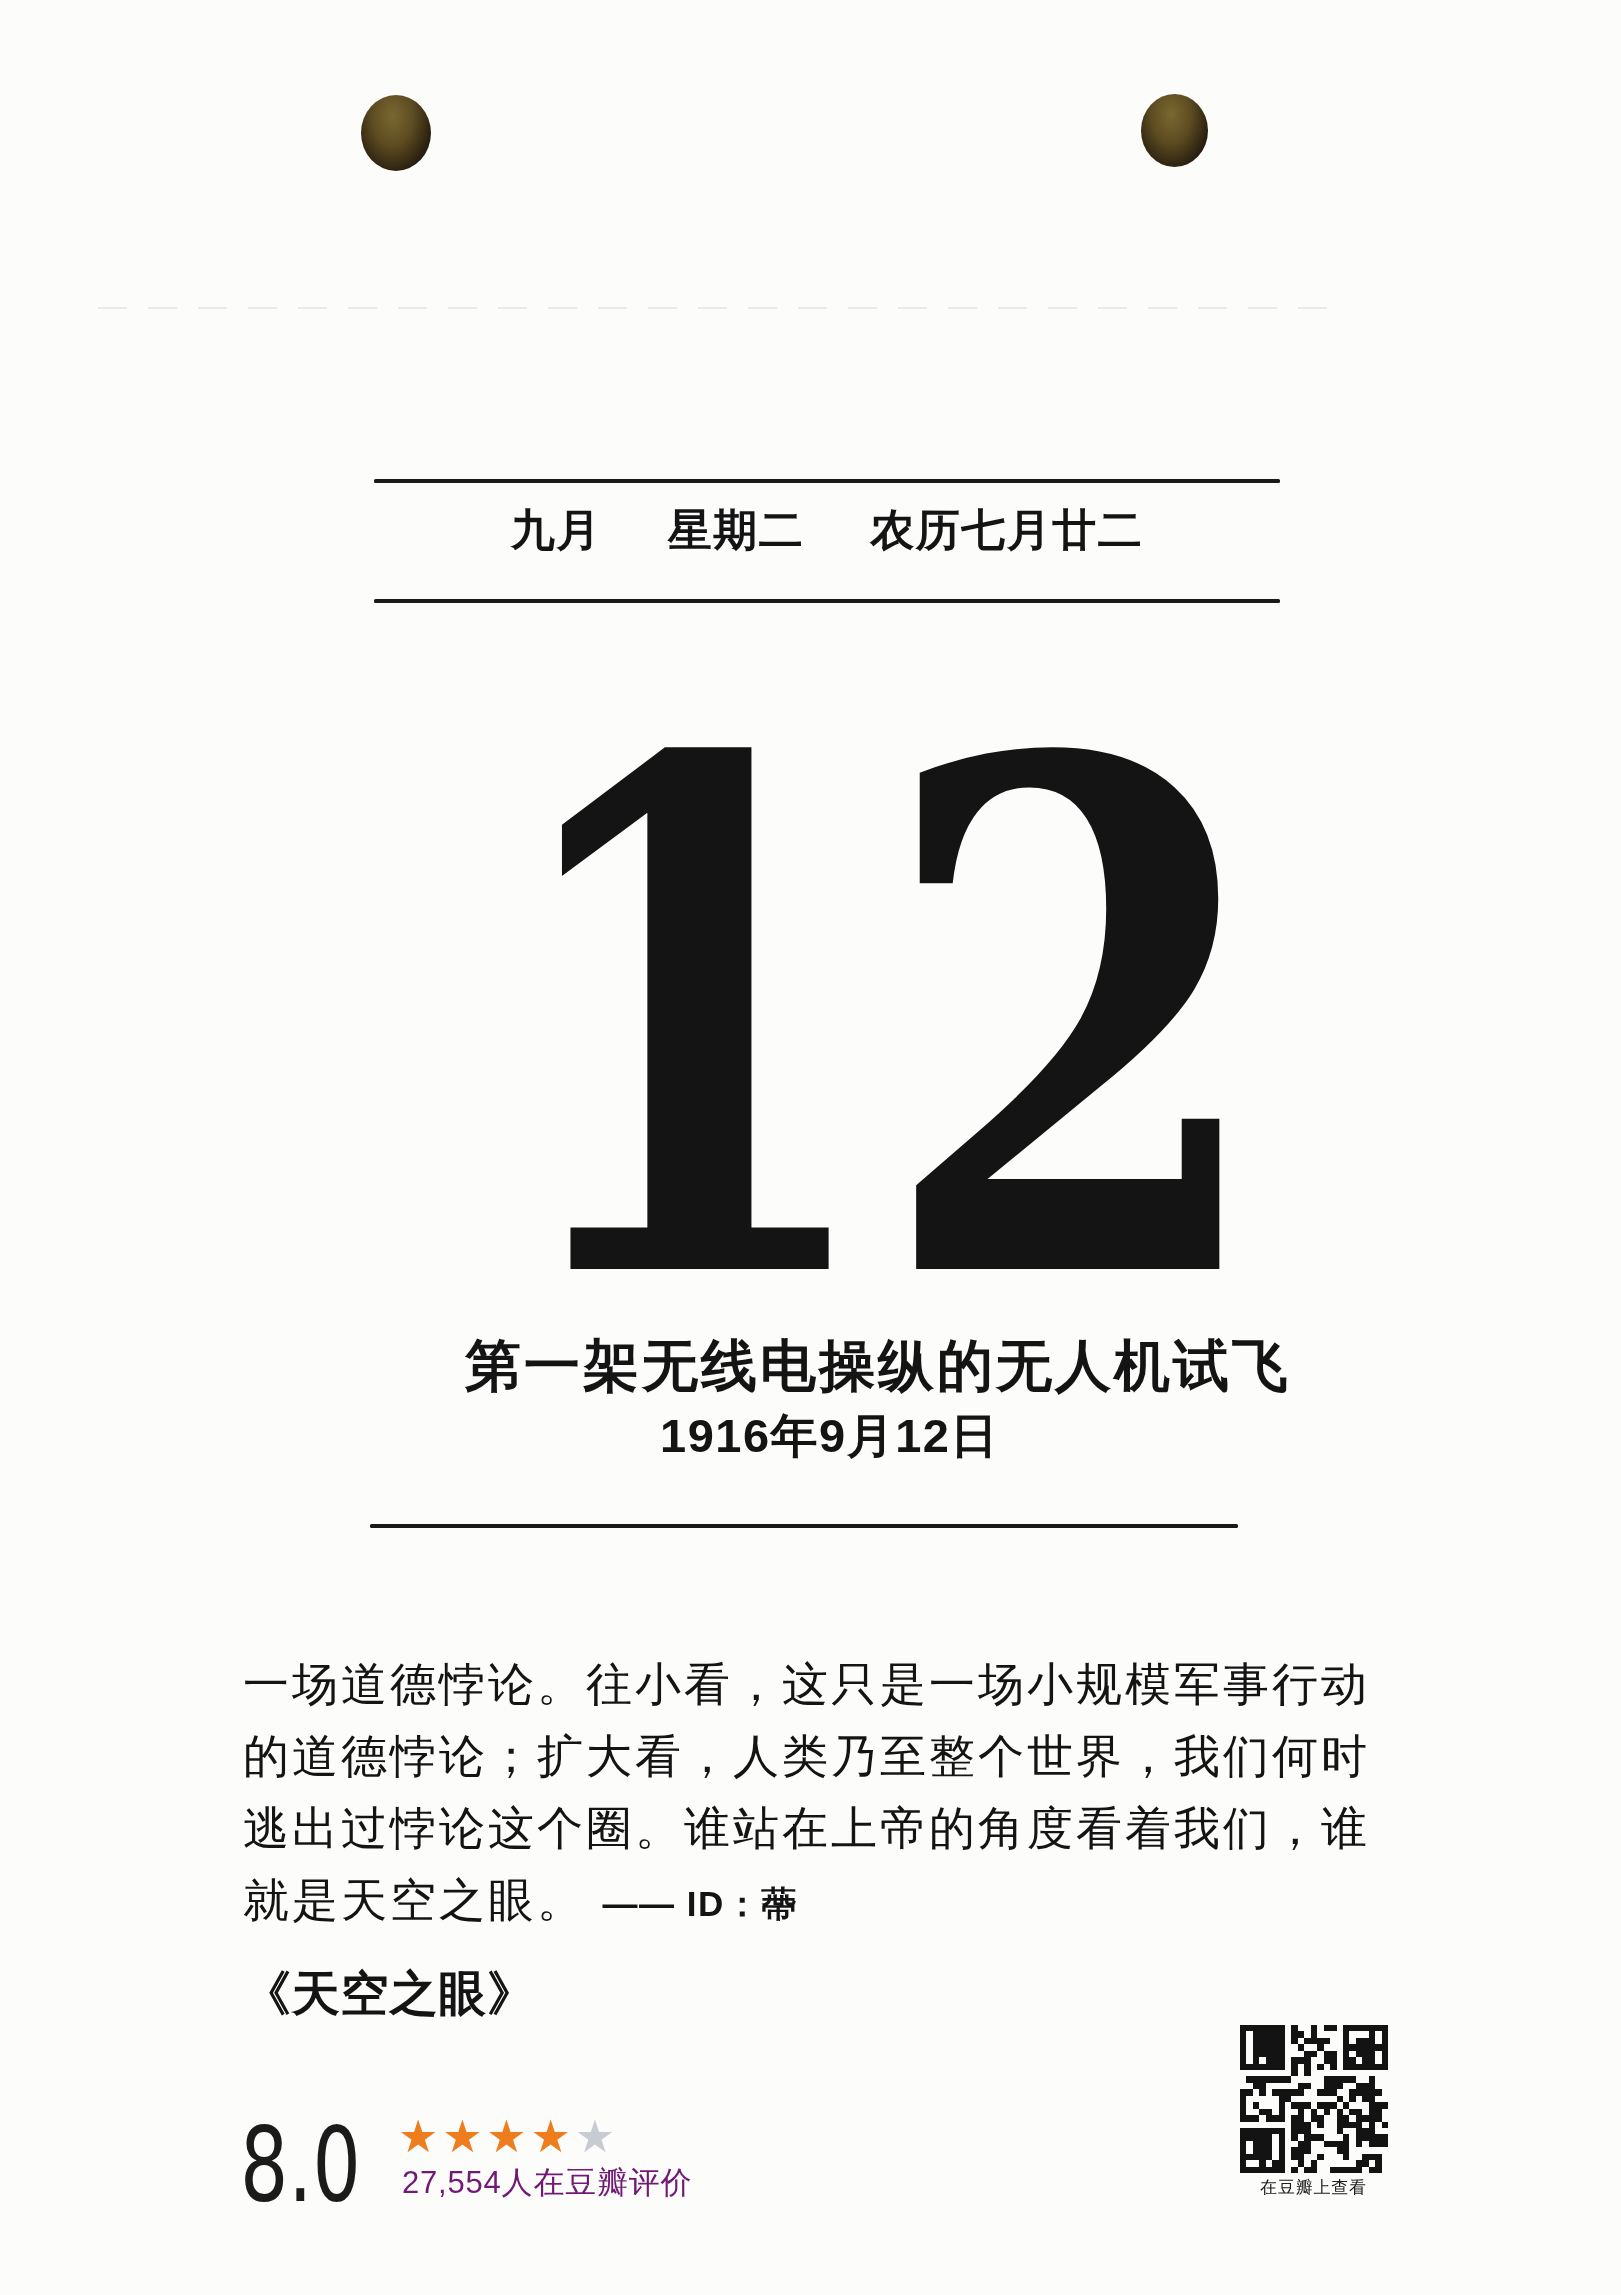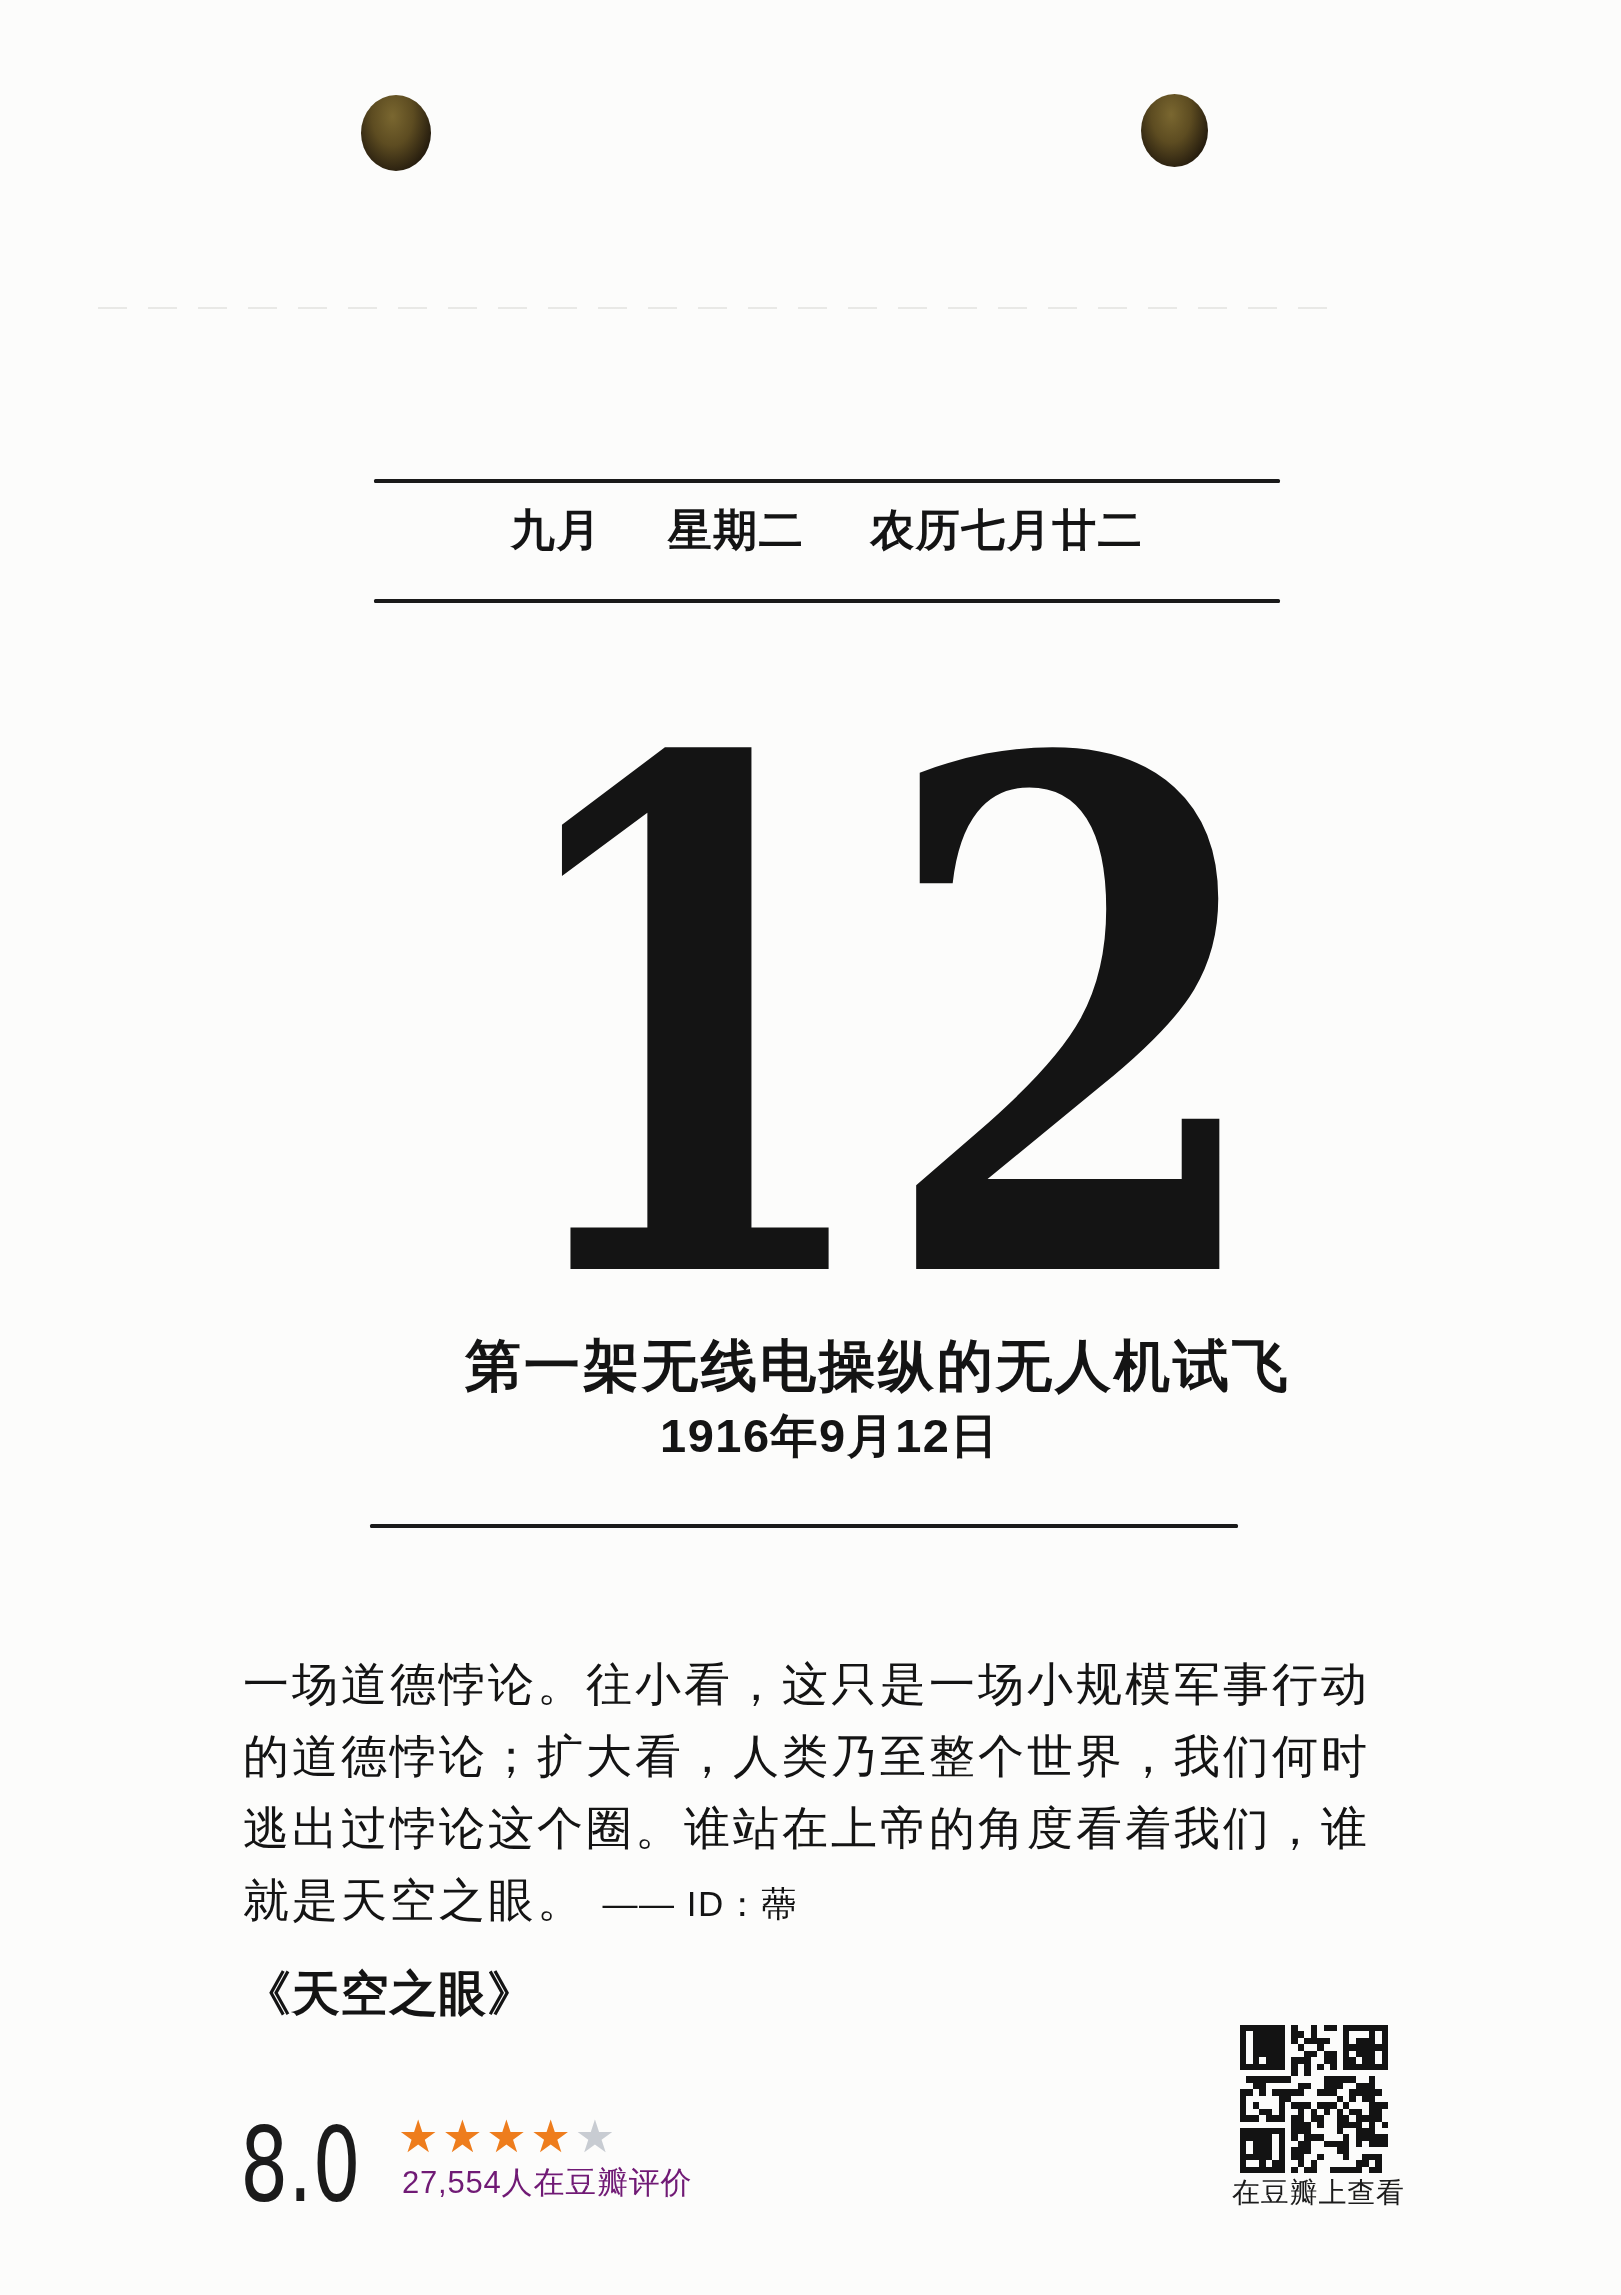--- a/index.html
+++ b/index.html
@@ -51,21 +51,21 @@
   .event-date{
     position:absolute;left:376px;top:1412px;width:907px;
     text-align:center;font-size:47px;font-weight:700;letter-spacing:1.5px;line-height:1;
     white-space:nowrap;
   }
   .quote{
     position:absolute;left:243px;top:1648px;width:1285px;
     font-size:46px;line-height:72px;letter-spacing:3px;font-weight:500;
     white-space:pre-line;
   }
-  .quote .attr{font-size:35px;letter-spacing:1.5px;margin-left:16.6px;font-weight:400;}
+  .quote .attr{font-size:35px;letter-spacing:1.5px;margin-left:16.6px;font-weight:700;}
   .movie-title{
     position:absolute;left:243px;top:1970px;
     font-size:48px;font-weight:700;letter-spacing:0.8px;line-height:1;white-space:nowrap;
   }
   .movie-score{
     position:absolute;left:240px;top:2113px;
     font-family:"DejaVu Sans","Liberation Sans",sans-serif;
     font-size:104px;font-weight:400;line-height:1;
     transform:scaleX(0.73);transform-origin:0 50%;
     color:#1b1b1b;white-space:nowrap;
@@ -74,21 +74,21 @@
     position:absolute;left:398px;top:2114px;
     font-size:45px;line-height:1;letter-spacing:3.8px;white-space:nowrap;
   }
   .rating-count{
     position:absolute;left:402px;top:2167px;
     font-size:31px;letter-spacing:0.8px;line-height:1;color:#701a75;white-space:nowrap;
   }
   .qr{position:absolute;left:1240px;top:2025px;width:148px;height:148px;}
   .qr-caption{
     position:absolute;left:1232px;top:2179px;width:163px;
-    text-align:center;font-size:28px;letter-spacing:0.8px;line-height:1;color:#1b1b1b;white-space:nowrap;
+    text-align:center;font-size:17px;letter-spacing:0.8px;line-height:1;color:#1b1b1b;white-space:nowrap;
   }
 </style>
 </head>
 <body>
 
 <div class="page">
 
   <div class="hole left"></div>
   <div class="hole right"></div>
 

